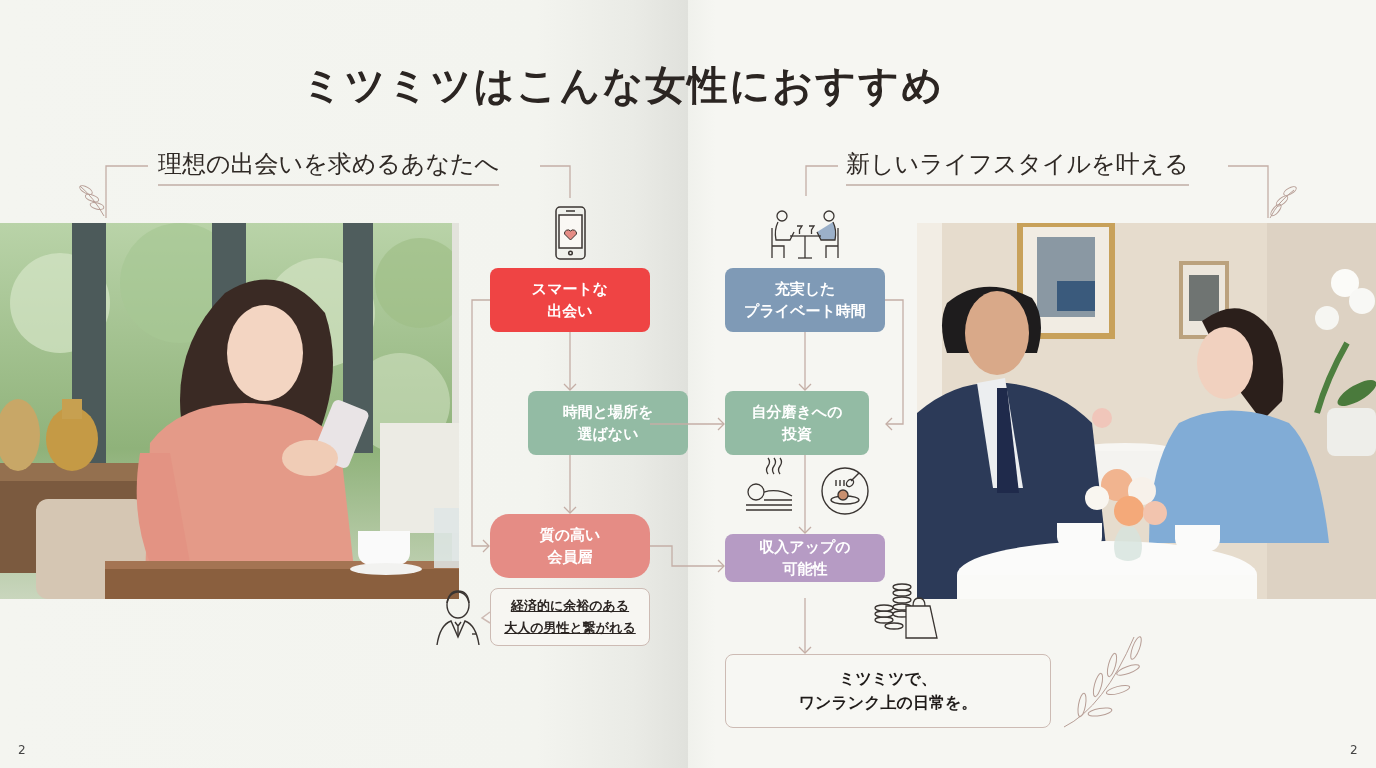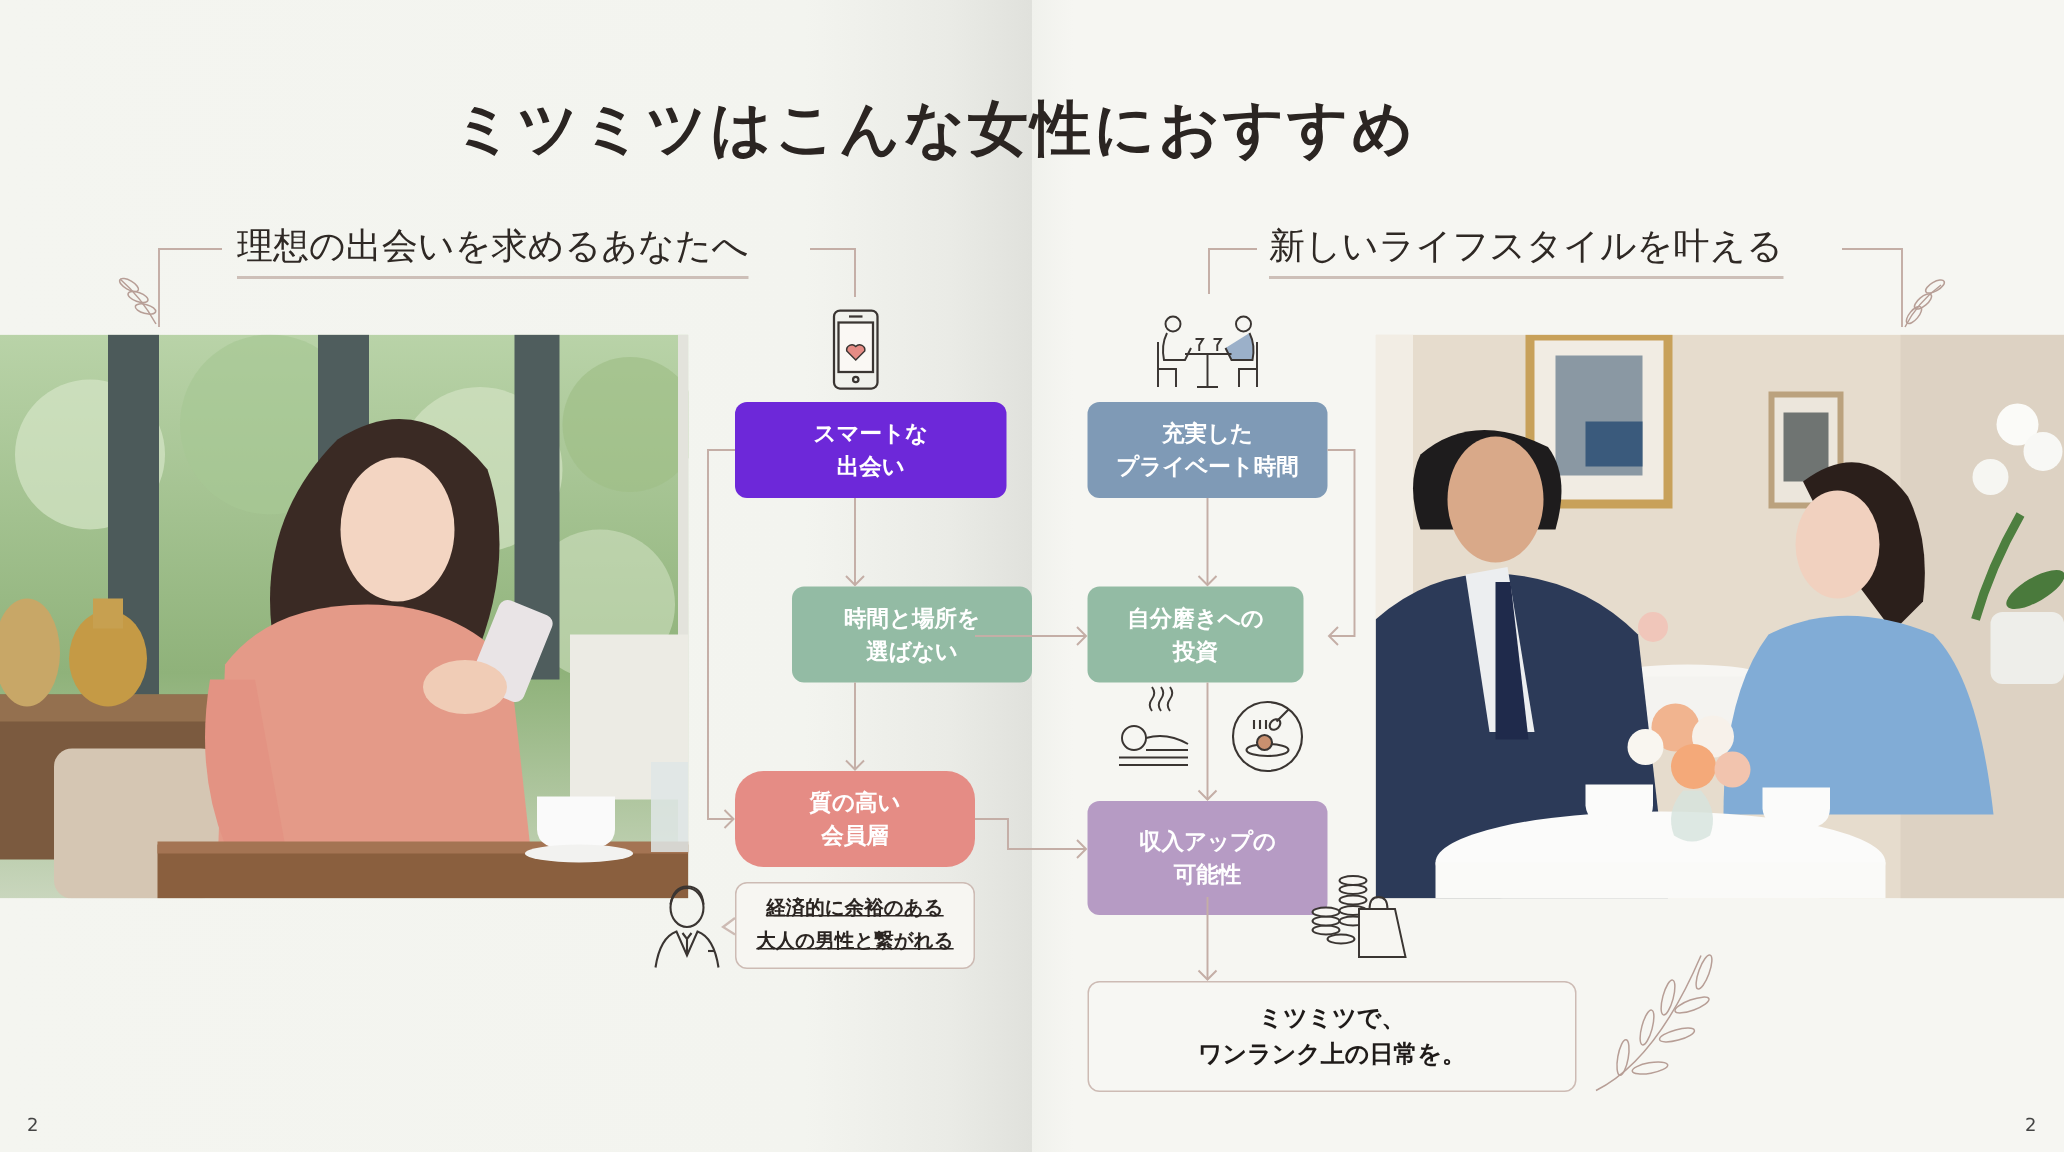--- a/index.html
+++ b/index.html
@@ -139,35 +139,35 @@
     <path d="M258 302 h45 v14 q0 14 -22 14 q-22 0 -23 -14z" fill="#fbfbfa"></path>
     <circle cx="200" cy="262" r="16" fill="#f1b48f"></circle>
     <circle cx="225" cy="268" r="14" fill="#f7f1ea"></circle>
     <circle cx="180" cy="275" r="12" fill="#f9f6f0"></circle>
     <circle cx="212" cy="288" r="15" fill="#f4a979"></circle>
     <circle cx="238" cy="290" r="12" fill="#f2c4ae"></circle>
     <path d="M205 304 q-12 14 -6 30 q12 8 24 0 q6 -16 -6 -30z" fill="#d6e4dd" opacity="0.8"></path>
   </svg>
 </div>
 
-<div class="box" style="left:490px; top:268px; width:181px; height:64px; background:#6d28d9;">スマートな
+<div class="box" style="left:490px; top:268px; width:160px; height:64px; background:#ef4444;">スマートな
 出会い</div>
 <div class="box" style="left:490px; top:391px; width:160px; height:64px; background:#93bba4;margin-left:38px;">時間と場所を
 選ばない</div>
 <div class="box" style="left:490px; top:514px; width:160px; height:64px; background:#e58c85;border-radius:19px;">質の高い
 会員層</div>
 
 <div class="note-box" style="left:490px; top:588px; width:160px; height:58px;">経済的に余裕のある
 大人の男性と繋がれる</div>
 
 <div class="box" style="left:725px; top:268px; width:160px; height:64px; background:#7f9ab6;">充実した
 プライベート時間</div>
 <div class="box" style="left:725px; top:391px; width:144px; height:64px; background:#93bba4;">自分磨きへの
 投資</div>
-<div class="box" style="left:725px; top:534px; width:160px; height:76px; background:#b69bc4;">収入アップの
+<div class="box" style="left:725px; top:534px; width:160px; height:48px; background:#b69bc4;">収入アップの
 可能性</div>
 
 <div class="final-box" style="left:725px; top:654px; width:326px; height:74px;">ミツミツで、
 ワンランク上の日常を。</div>
 
 <div class="page-num" style="left:18px;">2</div>
 <div class="page-num" style="left:1350px;">2</div>
 
 <svg class="overlay" width="1376" height="768" viewBox="0 0 1376 768">
   <g stroke="#c4aea6" stroke-width="1.3" fill="none">

